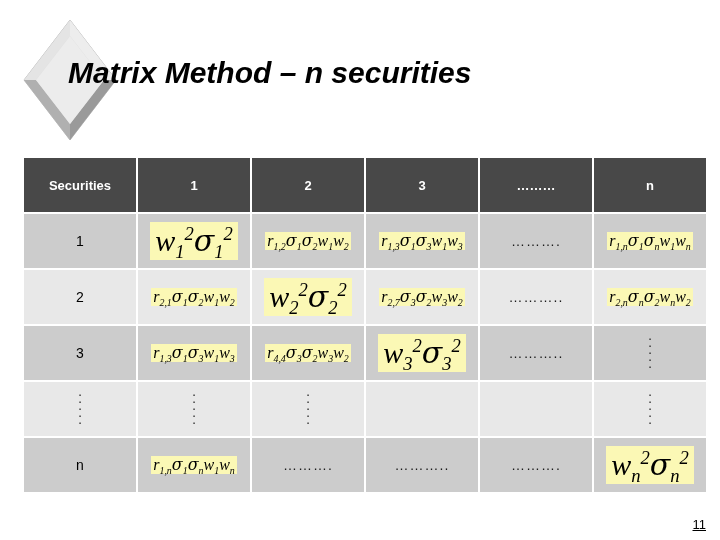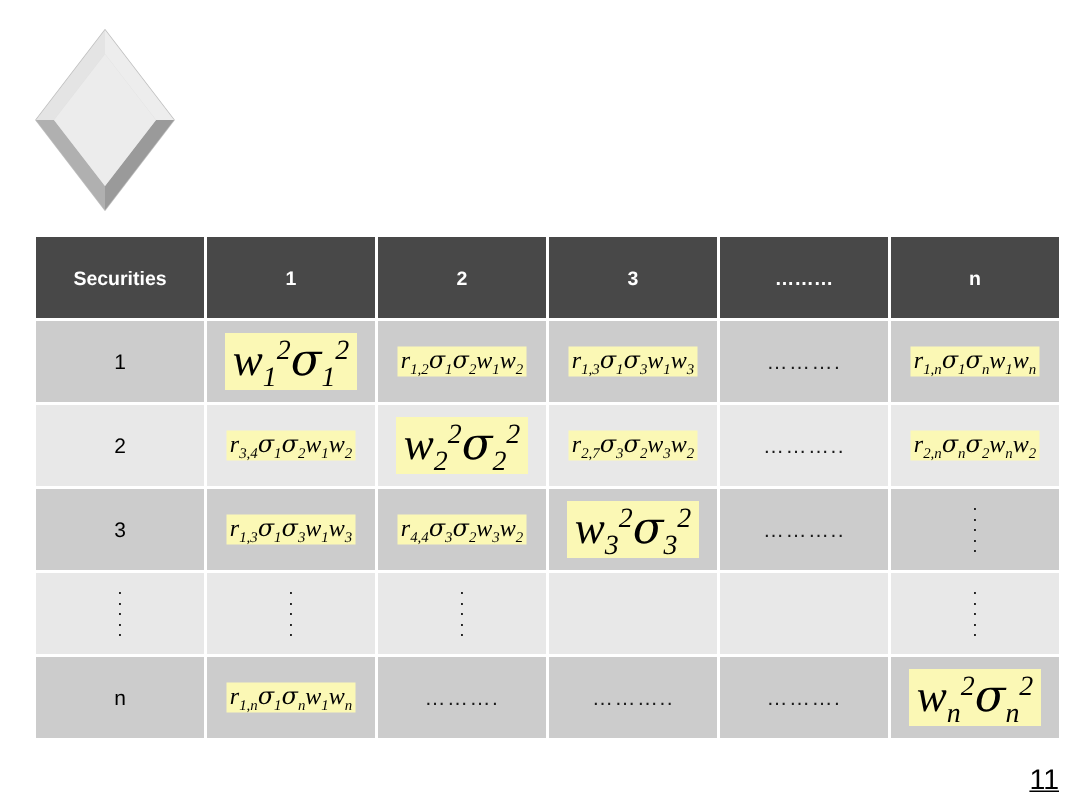--- a/index.html
+++ b/index.html
@@ -125,40 +125,41 @@
     letter-spacing: 0;
     color: #1a1a1a;
     transform: translateY(-2px);
   }
   .vdots span { display: block; }
 
   .page-number {
     position: absolute;
     right: 14px;
     bottom: 8px;
-    font-size: 19px;
+    font-size: 13px;
     color: #000000;
     text-decoration: underline;
   }
 </style>
 </head>
 <body>
 
 <div class="title-area">
 
   <svg class="diamond" viewBox="0 0 96 124">
     <polygon points="48,2 94,62 48,122 2,62" fill="#d9d9d9"></polygon>
     <polygon points="48,2 94,62 48,122 2,62" fill="none" stroke="#bfbfbf" stroke-width="1"></polygon>
     <polygon points="48,2 94,62 82,62 48,18" fill="#ededed"></polygon>
     <polygon points="48,2 2,62 14,62 48,18" fill="#e4e4e4"></polygon>
     <polygon points="48,122 94,62 82,62 48,106" fill="#9a9a9a"></polygon>
     <polygon points="48,122 2,62 14,62 48,106" fill="#b0b0b0"></polygon>
     <polygon points="14,62 48,18 82,62 48,106" fill="#ececec"></polygon>
   </svg>
 
+  <div class="title-text">Matrix Method – n securities</div>
 </div>
 
 <table class="matrix-table">
   <thead>
     <tr>
       <th class="col-label">Securities</th>
       <th class="col-data">1</th>
       <th class="col-data">2</th>
       <th class="col-data">3</th>
       <th class="col-data">………</th>
@@ -182,21 +183,21 @@
         <span class="hdots">……….</span>
       </td>
       <td>
         <span class="formula small"><i>r</i><sub>1,<i>n</i></sub><span class="sigma">σ</span><sub>1</sub><span class="sigma">σ</span><sub><i>n</i></sub><i>w</i><sub>1</sub><i>w</i><sub><i>n</i></sub></span>
       </td>
     </tr>
 
     <tr class="row-light">
       <td class="label-cell">2</td>
       <td>
-        <span class="formula small"><i>r</i><sub>3,4</sub><span class="sigma">σ</span><sub>1</sub><span class="sigma">σ</span><sub>2</sub><i>w</i><sub>1</sub><i>w</i><sub>2</sub></span>
+        <span class="formula small"><i>r</i><sub>2,1</sub><span class="sigma">σ</span><sub>1</sub><span class="sigma">σ</span><sub>2</sub><i>w</i><sub>1</sub><i>w</i><sub>2</sub></span>
       </td>
       <td>
         <span class="formula big"><i>w</i><sub>2</sub><sup>2</sup><span class="sigma">σ</span><sub>2</sub><sup>2</sup></span>
       </td>
       <td>
         <span class="formula small"><i>r</i><sub>2,7</sub><span class="sigma">σ</span><sub>3</sub><span class="sigma">σ</span><sub>2</sub><i>w</i><sub>3</sub><i>w</i><sub>2</sub></span>
       </td>
       <td>
         <span class="hdots">………..</span>
       </td>

